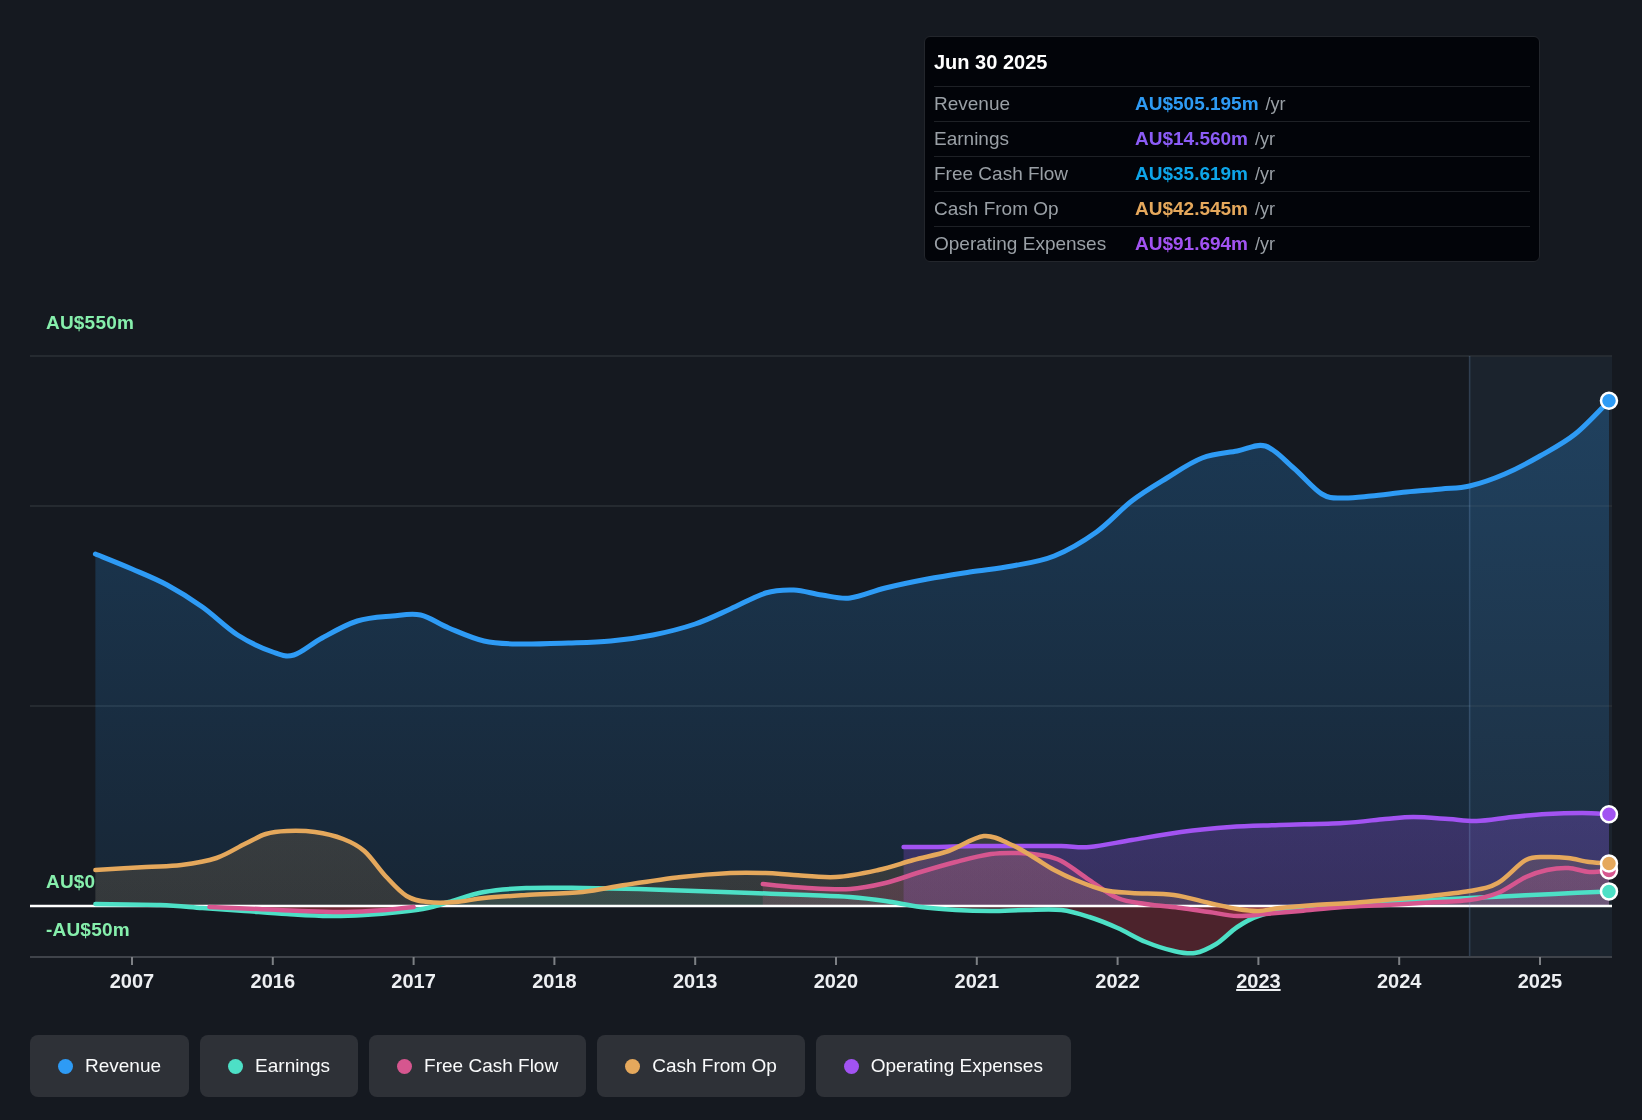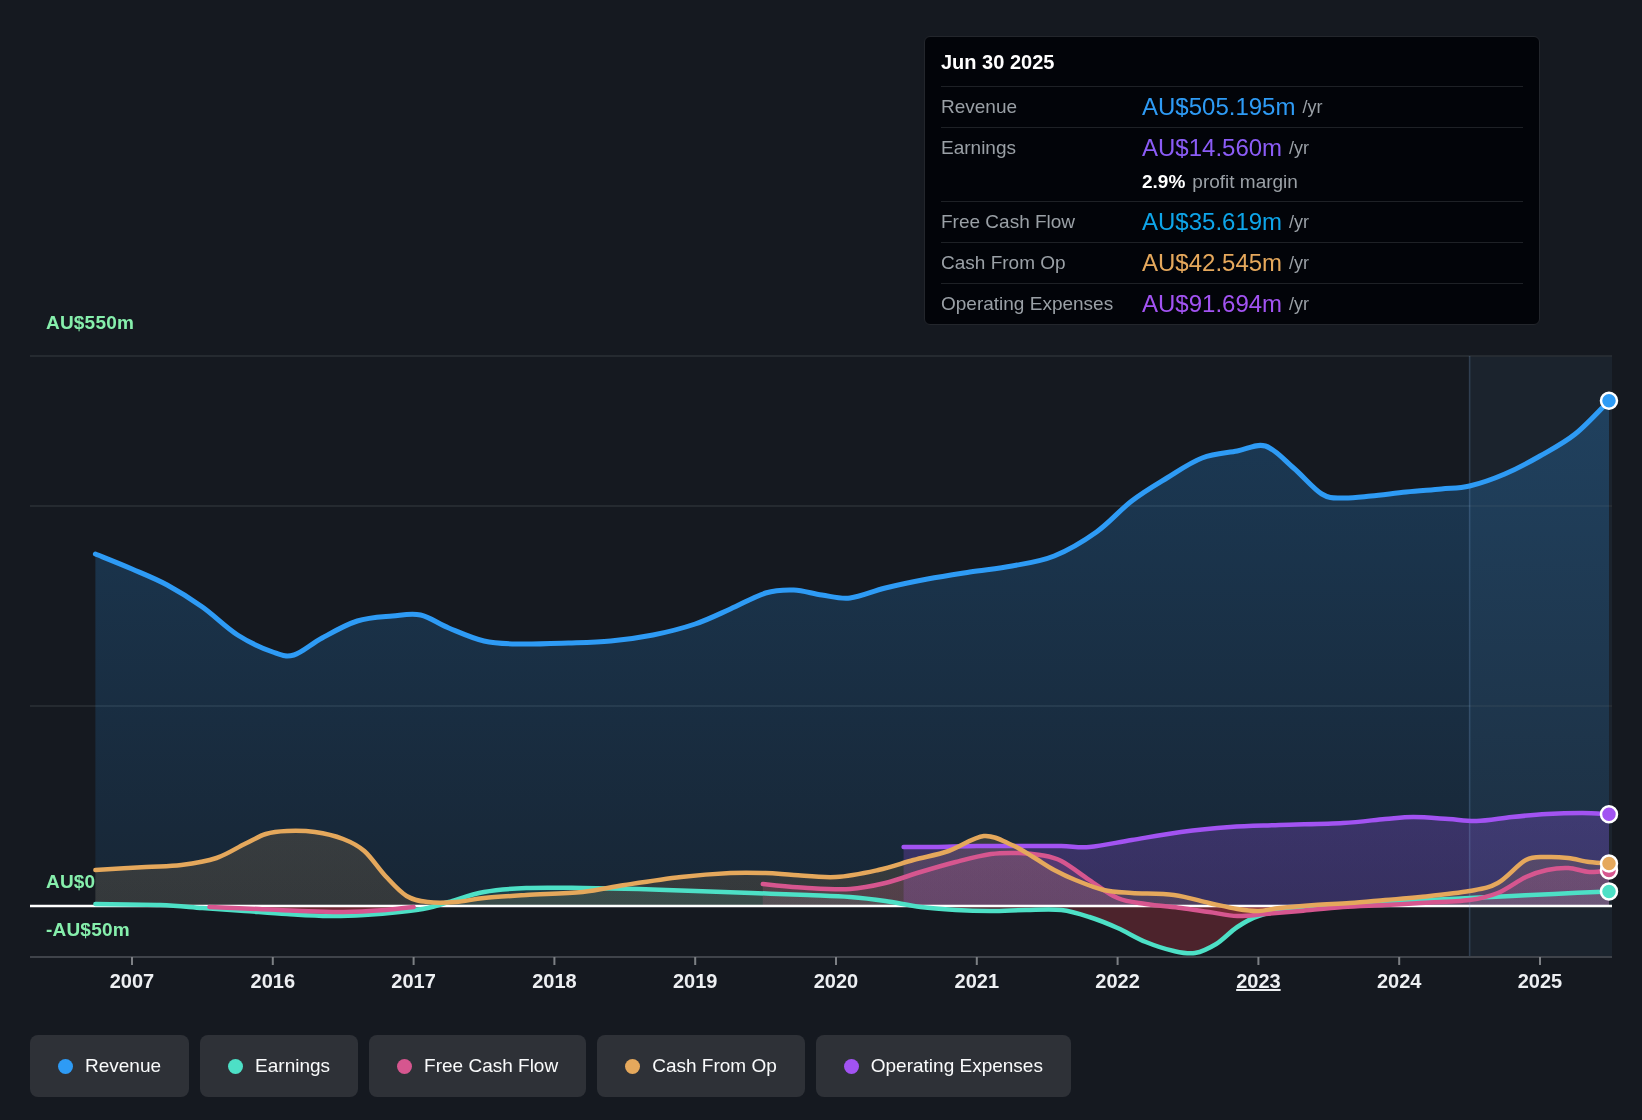--- a/index.html
+++ b/index.html
@@ -4,26 +4,26 @@
 <style>
   html,body{margin:0;padding:0;background:#0d1014;}
   *{box-sizing:border-box;font-family:"Liberation Sans",sans-serif;}
   .stage{position:relative;width:1642px;height:1120px;background:#151920;overflow:hidden;}
   .chart-svg{position:absolute;left:0;top:0;}
   
   .y-label{position:absolute;left:46px;color:#86efac;font-size:19px;font-weight:700;letter-spacing:.2px;}
   .x-label{position:absolute;transform:translateX(-50%);top:970px;color:#edeff2;font-size:20px;font-weight:700;}
   
   .tooltip{position:absolute;left:924px;top:36px;width:616px;background:#020409;
-           border:1px solid #23262c;border-radius:6px;padding:0 16px;color:#fff;}
+           border:1px solid #23262c;border-radius:6px;padding:0 9px;color:#fff;}
   .tt-title{font-size:20px;font-weight:700;padding:14px 0 12px 0;}
   .tt-row{display:flex;align-items:center;border-top:1px solid #1e2126;padding:6px 0;min-height:33px;}
   .tt-row.no-line{border-top:none;padding-top:0;}
   .tt-label{width:201px;color:#9aa0a6;font-size:19px;flex:none;}
-  .tt-value{font-size:24px;font-weight:400;}
+  .tt-value{font-size:19px;font-weight:700;}
   .tt-suffix{color:#9aa0a6;font-size:18px;margin-left:7px;font-weight:400;}
   .tt-subbold{color:#fff;font-size:19px;font-weight:700;}
   .tt-subtext{color:#9aa0a6;font-size:19px;margin-left:7px;}
   
   .legend{position:absolute;left:30px;top:1035px;display:flex;gap:11px;}
   .pill{display:flex;align-items:center;height:62px;padding:0 28px;background:#2e3137;
         border-radius:8px;cursor:pointer;}
   .dot{width:15px;height:15px;border-radius:50%;margin-right:12px;flex:none;}
   .pill-label{color:#fafbfc;font-size:19px;font-weight:400;white-space:nowrap;}
 </style>
@@ -107,46 +107,41 @@
   <div>
       <div class="y-label" style="top: 312px;">AU$550m</div>
       <div class="y-label" style="top: 871px;">AU$0</div>
       <div class="y-label" style="top: 919px;">-AU$50m</div>
     </div>
   <div>
       <div class="x-label" style="left: 132px;">2007</div>
       <div class="x-label" style="left: 272.8px;">2016</div>
       <div class="x-label" style="left: 413.6px;">2017</div>
       <div class="x-label" style="left: 554.4px;">2018</div>
-      <div class="x-label" style="left: 695.2px;">2019</div>
+      <div class="x-label" style="left: 695.2px;">2013</div>
       <div class="x-label" style="left: 836px;">2020</div>
       <div class="x-label" style="left: 976.8px;">2021</div>
       <div class="x-label" style="left: 1117.6px;">2022</div>
       <div class="x-label" style="left: 1258.4px; text-decoration: underline;">2023</div>
       <div class="x-label" style="left: 1399.2px;">2024</div>
       <div class="x-label" style="left: 1540px;">2025</div>
     </div>
 
   <div class="tooltip">
     <div class="tt-title">Jun 30 2025</div>
     <div>
         <div class="tt-row">
           <span class="tt-label">Revenue</span>
           <span class="tt-value" style="color:#2e9bf5">AU$505.195m</span>
           <span class="tt-suffix">/yr</span>
         </div>
         <div class="tt-row">
           <span class="tt-label">Earnings</span>
           <span class="tt-value" style="color:#8b5cf6">AU$14.560m</span>
           <span class="tt-suffix">/yr</span>
-        </div>
-        <div class="tt-row no-line">
-          <span class="tt-label"></span>
-          <span class="tt-subbold">2.9%</span>
-          <span class="tt-subtext">profit margin</span>
         </div>
         <div class="tt-row">
           <span class="tt-label">Free Cash Flow</span>
           <span class="tt-value" style="color:#0ea5e9">AU$35.619m</span>
           <span class="tt-suffix">/yr</span>
         </div>
         <div class="tt-row">
           <span class="tt-label">Cash From Op</span>
           <span class="tt-value" style="color:#e5a85c">AU$42.545m</span>
           <span class="tt-suffix">/yr</span>

